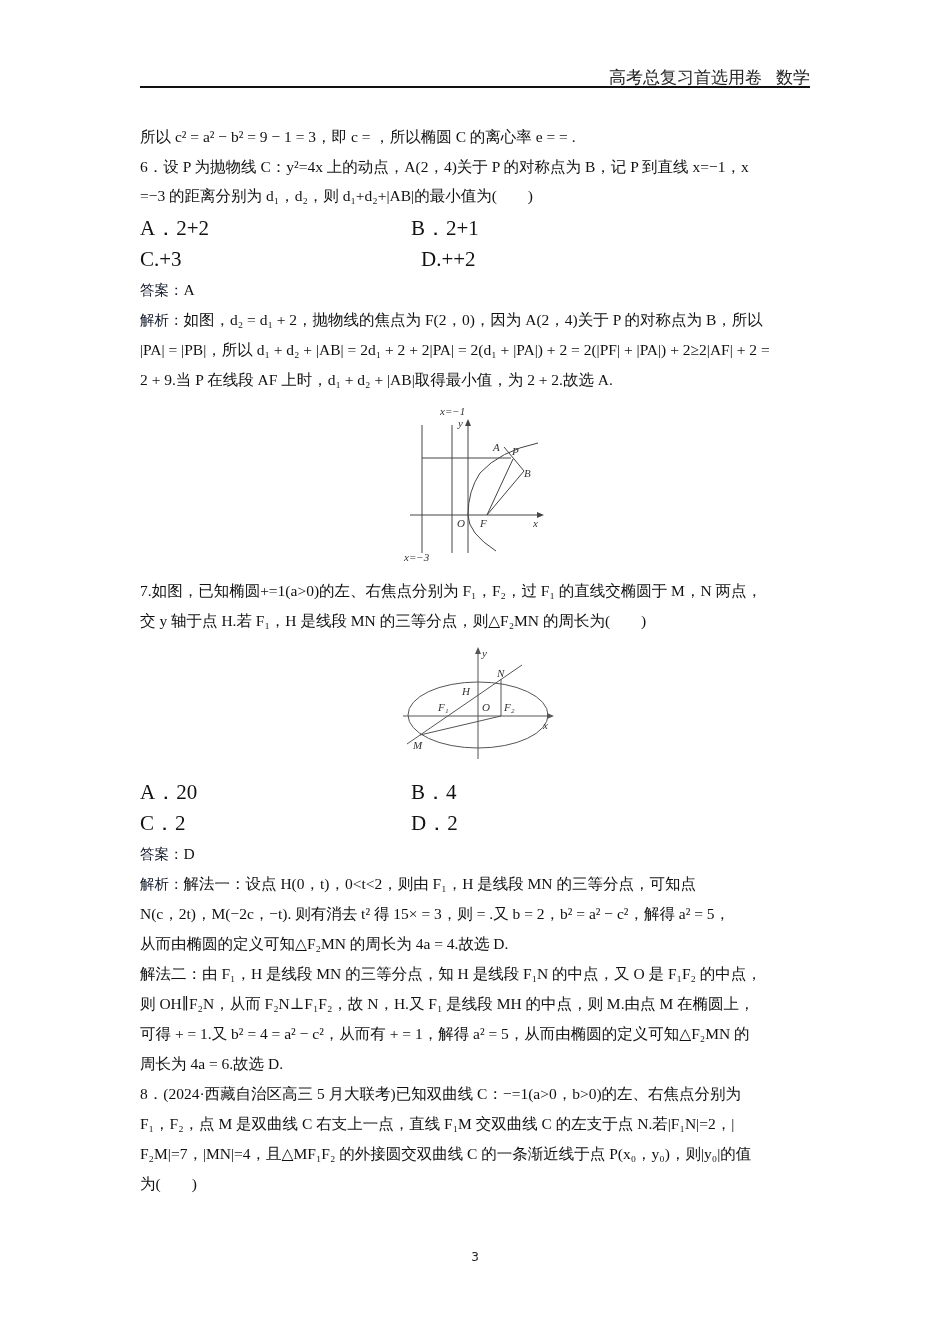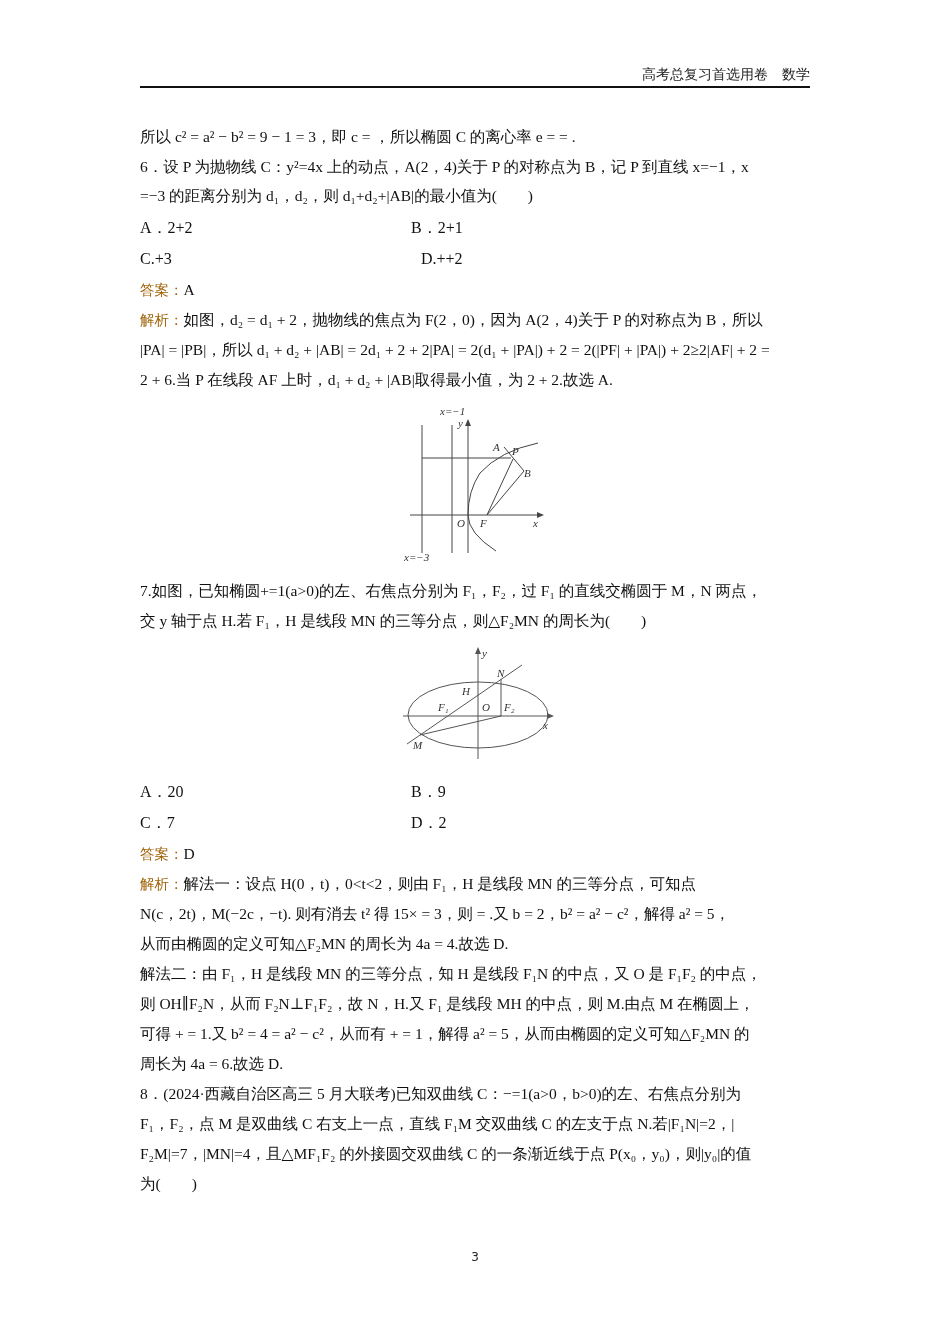--- a/index.html
+++ b/index.html
@@ -1,24 +1,24 @@
 <!DOCTYPE html>
 <html><head>
 <meta charset="utf-8">
 <style>
   html, body { margin: 0; padding: 0; background: #ffffff; }
   body { width: 950px; height: 1344px; position: relative; overflow: hidden;
          font-family: "Liberation Serif", "DejaVu Serif", serif; color: #111; }
   .header { position: absolute; left: 140px; top: 66px; width: 670px; text-align: right;
-            font-size: 14px; color: #222; }
+            font-size: 17px; color: #222; }
   .header .subject { margin-left: 14px; }
   .rule { position: absolute; left: 140px; top: 86px; width: 670px; height: 2px; background: #111; }
   .line { position: absolute; left: 140px; width: 680px; font-size: 15.5px; line-height: 20px; white-space: nowrap; }
-  .red { color: #a16207; font-family: "DejaVu Sans", sans-serif; font-size: 14.5px; margin-top: 12px; }
-  .opt { position: absolute; font-size: 16px; line-height: 20px; white-space: nowrap; text-align: center; }
+  .red { color: #0f172a; font-family: "DejaVu Sans", sans-serif; font-size: 14.5px; margin-top: 12px; }
+  .opt { position: absolute; font-size: 21px; line-height: 20px; white-space: nowrap; text-align: center; }
   .fig { position: absolute; }
   .pageno { position: absolute; left: 0; width: 950px; top: 1250px; text-align: center;
             font-family: "DejaVu Sans", sans-serif; font-size: 12px; color: #222; }
   svg text { font-family: "Liberation Serif", serif; font-style: italic; font-size: 11px; fill: #333; }
 </style>
 </head>
 <body>
 
 <div class="header">
   <span>高考总复习首选用卷</span><span class="subject">数学</span>
@@ -34,21 +34,21 @@
 <div class="opt" style="left:140px;top:249px">C.+3</div>
 <div class="opt" style="left:421px;top:249px">D.++2</div>
 
 <div class="line" style="top:280px">
   <span class="red">答案：</span><span>A</span>
 </div>
 <div class="line" style="top:310px">
   <span class="red">解析：</span><span>如图，d₂ = d₁ + 2，抛物线的焦点为 F(2，0)，因为 A(2，4)关于 P 的对称点为 B，所以</span>
 </div>
 <div class="line" style="top:340px">|PA| = |PB|，所以 d₁ + d₂ + |AB| = 2d₁ + 2 + 2|PA| = 2(d₁ + |PA|) + 2 = 2(|PF| + |PA|) + 2≥2|AF| + 2 =</div>
-<div class="line" style="top:370px">2 + 6.当 P 在线段 AF 上时，d₁ + d₂ + |AB|取得最小值，为 2 + 2.故选 A.</div>
+<div class="line" style="top:370px">2 + 9.当 P 在线段 AF 上时，d₁ + d₂ + |AB|取得最小值，为 2 + 2.故选 A.</div>
 
 <svg class="fig" style="left:400px;top:403px" width="150" height="160">
   <line x1="22" y1="22" x2="22" y2="150" stroke="#444" stroke-width="1"></line>
   <line x1="52" y1="22" x2="52" y2="150" stroke="#444" stroke-width="1"></line>
   <line x1="68" y1="20" x2="68" y2="150" stroke="#444" stroke-width="1"></line>
   <polygon points="68,16 65,23 71,23" fill="#444"></polygon>
   <line x1="10" y1="112" x2="140" y2="112" stroke="#444" stroke-width="1"></line>
   <polygon points="144,112 137,109 137,115" fill="#444"></polygon>
   <line x1="22" y1="55" x2="111" y2="55" stroke="#444" stroke-width="1"></line>
   <path d="M138,40 Q100,48 80,70 Q68,88 68,112 Q68,130 96,148" fill="none" stroke="#444" stroke-width="1"></path>
@@ -82,22 +82,22 @@
   <text x="143" y="84">x</text>
   <text x="97" y="32">N</text>
   <text x="62" y="50">H</text>
   <text x="38" y="66">F₁</text>
   <text x="82" y="66">O</text>
   <text x="104" y="66">F₂</text>
   <text x="13" y="104">M</text>
 </svg>
 
 <div class="opt" style="left:140px;top:782px">A．20</div>
-<div class="opt" style="left:411px;top:782px">B．9</div>
-<div class="opt" style="left:140px;top:813px">C．7</div>
+<div class="opt" style="left:411px;top:782px">B．4</div>
+<div class="opt" style="left:140px;top:813px">C．2</div>
 <div class="opt" style="left:411px;top:813px">D．2</div>
 
 <div class="line" style="top:844px">
   <span class="red">答案：</span><span>D</span>
 </div>
 <div class="line" style="top:874px">
   <span class="red">解析：</span><span>解法一：设点 H(0，t)，0&lt;t&lt;2，则由 F₁，H 是线段 MN 的三等分点，可知点</span>
 </div>
 <div class="line" style="top:904px">N(c，2t)，M(−2c，−t). 则有消去 t² 得 15× = 3，则 = .又 b = 2，b² = a² − c²，解得 a² = 5，</div>
 <div class="line" style="top:934px">从而由椭圆的定义可知△F₂MN 的周长为 4a = 4.故选 D.</div>

